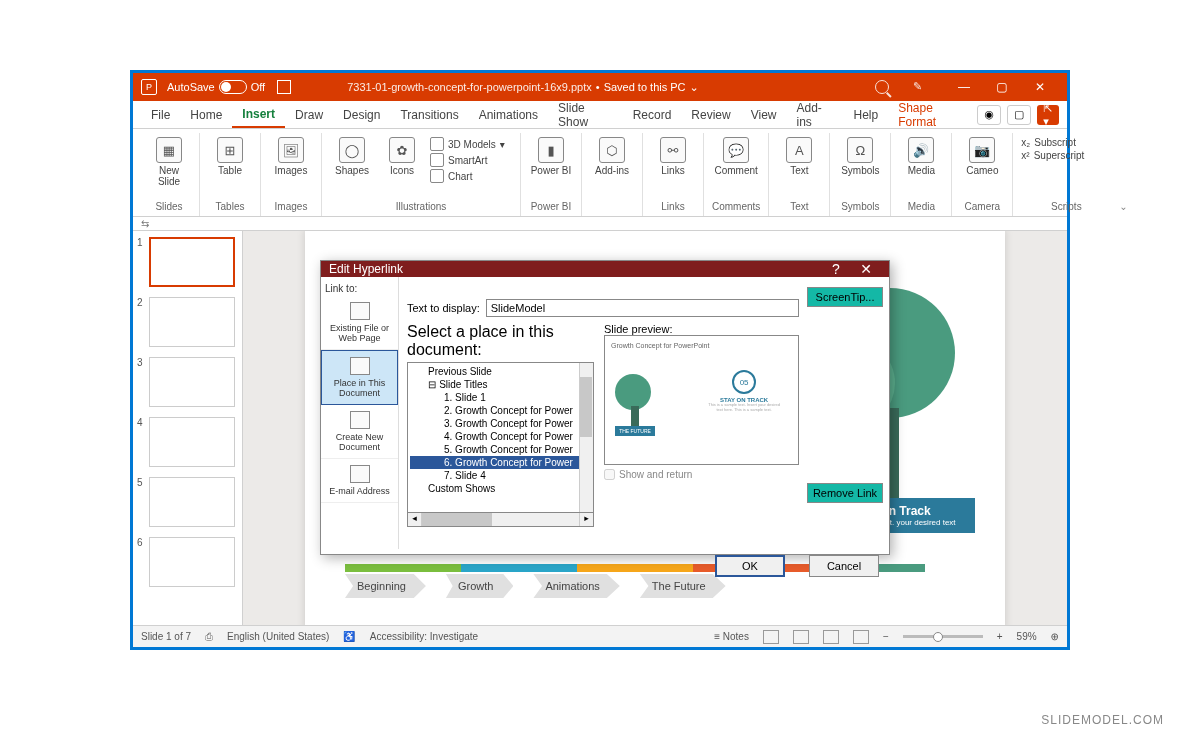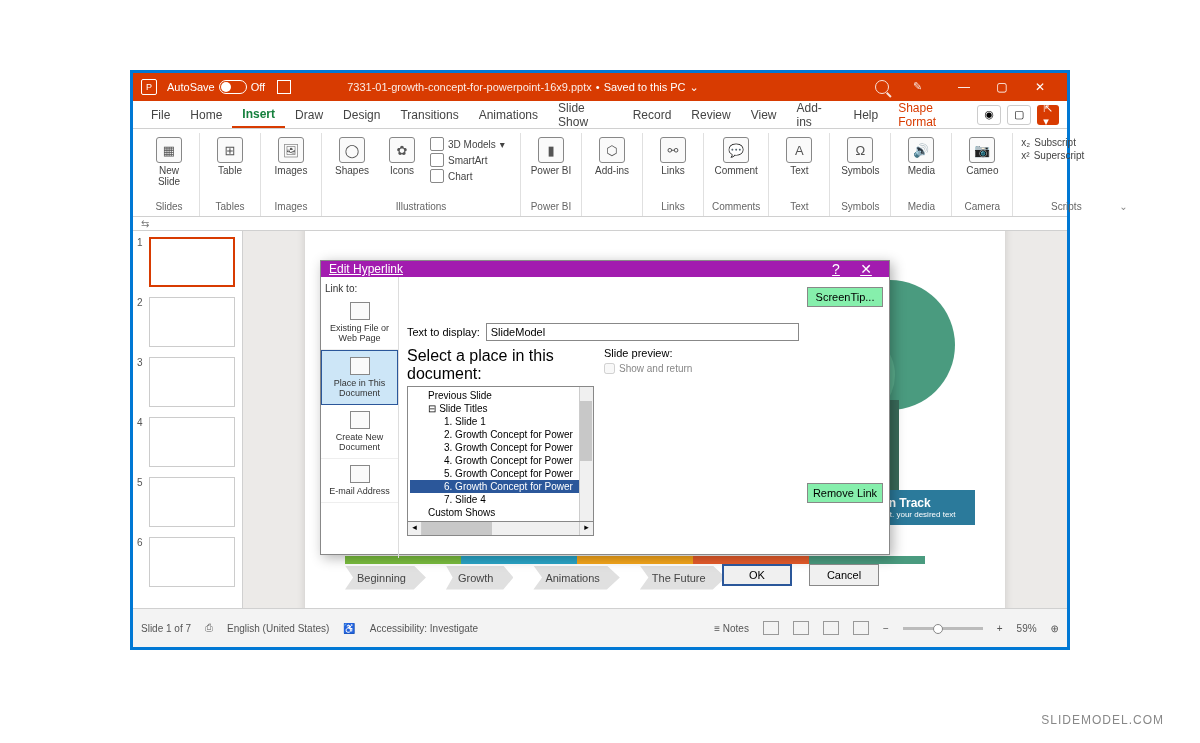--- a/index.html
+++ b/index.html
@@ -52,38 +52,38 @@
   .tree-crown { width: 130px; height: 130px; background: #4a9b7f; border-radius: 50%; position: absolute; top: 0; left: 10px; }
   .tree-crown2 { width: 90px; height: 90px; background: #5cb08f; border-radius: 50%; position: absolute; top: 50px; left: -10px; }
   .tree-trunk { width: 24px; height: 90px; background: #3a6b5a; position: absolute; top: 120px; left: 60px; }
   .track-box { position: absolute; right: 30px; top: 270px; width: 150px; padding: 6px; background: #2b7a9b; color: #fff; font-size: 10px; text-align: center; }
   .track-box .t-title { font-weight: 600; font-size: 12px; }
   .arrows { position: absolute; bottom: 30px; left: 40px; display: flex; gap: 20px; }
   .arrow { background: #e0e0e0; color: #444; font-size: 11px; padding: 6px 20px 6px 12px; clip-path: polygon(0 0, 85% 0, 100% 50%, 85% 100%, 0 100%, 10% 50%); }
   .color-bar { position: absolute; left: 40px; bottom: 56px; display: flex; width: 580px; height: 8px; }
   .color-bar > div { flex: 1; }
 
-  .statusbar { height: 39px; background: #f3f3f3; border-top: 1px solid #d0d0d0; display: flex; align-items: center; font-size: 10px; color: #555; padding: 0 8px; gap: 14px; }
+  .statusbar { height: 22px; background: #f3f3f3; border-top: 1px solid #d0d0d0; display: flex; align-items: center; font-size: 10px; color: #555; padding: 0 8px; gap: 14px; }
   .statusbar .sp { flex: 1; }
   .zoom-slider { width: 80px; height: 3px; background: #bbb; position: relative; }
   .zoom-slider::after { content: ""; position: absolute; width: 8px; height: 8px; border: 1px solid #888; background: #fff; border-radius: 50%; top: -3px; left: 30px; }
   .view-btn { width: 16px; height: 14px; border: 1px solid #999; }
 
   
   .dialog { position: absolute; left: 320px; top: 260px; width: 570px; height: 295px; background: #fff; border: 1px solid #888; box-shadow: 3px 3px 12px rgba(0,0,0,0.3); display: flex; flex-direction: column; font-size: 11px; z-index: 50; }
-  .dlg-title { background: #a21caf; color: #fff; height: 24px; display: flex; align-items: center; padding: 0 8px; font-size: 12px; text-decoration: underline; }
+  .dlg-title { background: #7f1d1d; color: #fff; height: 24px; display: flex; align-items: center; padding: 0 8px; font-size: 12px; }
   .dlg-title .dsp { flex: 1; }
   .dlg-title .dbtn { width: 30px; text-align: center; font-size: 14px; }
   .dlg-body { flex: 1; display: flex; }
   .linkto-col { width: 78px; border-right: 1px solid #ddd; display: flex; flex-direction: column; }
   .linkto-col .lt-label { font-size: 10px; padding: 6px 4px 2px; color: #333; }
   .linkto-item { padding: 6px 2px; text-align: center; font-size: 9px; color: #333; border-bottom: 1px solid #eee; }
   .linkto-item.selected { background: #cde6f7; border: 1px solid #2b579a; }
   .linkto-item .lt-icon { width: 20px; height: 18px; margin: 0 auto 3px; border: 1px solid #888; background: #fafafa; }
-  .dlg-main { flex: 1; padding: 22px 8px; display: flex; flex-direction: column; margin-top: 24px; }
+  .dlg-main { flex: 1; padding: 22px 8px; display: flex; flex-direction: column; }
   .text-row { display: flex; align-items: center; gap: 6px; margin-bottom: 6px; }
   .text-row input { flex: 1; border: 1px solid #888; height: 18px; font-size: 11px; padding: 0 4px; }
   .screentip { border: 1px solid #888; height: 20px; padding: 0 8px; font-size: 11px; background: #f0f0f0; }
   .cols { display: flex; gap: 10px; flex: 1; }
   .treecol { flex: 1; display: flex; flex-direction: column; }
   .treecol .lbl { font-size: 16px; margin-bottom: 3px; }
   .treebox { flex: 1; border: 1px solid #888; overflow: auto; font-size: 10px; padding: 2px; position: relative; }
   .treebox .node { padding: 1px 2px 1px 18px; cursor: default; }
   .treebox .node.sub { padding-left: 34px; }
   .treebox .node.sel { background: #2b579a; color: #fff; }
@@ -92,22 +92,22 @@
   .hscroll { height: 14px; border: 1px solid #888; border-top: none; background: #f0f0f0; display: flex; }
   .hscroll .arr { width: 14px; text-align: center; font-size: 9px; border-right: 1px solid #ccc; }
   .hscroll .arr:last-child { border-right: none; border-left: 1px solid #ccc; }
   .hscroll .track { flex: 1; position: relative; }
   .hscroll .hthumb { position: absolute; left: 0; top: 0; bottom: 0; width: 70px; background: #c8c8c8; }
   .prevcol { width: 195px; display: flex; flex-direction: column; }
   .prev-box { border: 1px solid #888; height: 130px; background: #fff; padding: 6px; font-size: 8px; position: relative; }
   .show-return { display: flex; align-items: center; gap: 4px; font-size: 10px; color: #888; margin-top: 4px; }
   .show-return input { width: 11px; height: 11px; }
   .dlg-right { width: 82px; padding: 6px 6px 0 0; }
-  .dlg-btn { border: 1px solid #888; background: #86efac; font-size: 11px; padding: 3px 4px; width: 100%; margin-bottom: 46px; }
-  .dlg-footer { display: flex; justify-content: flex-end; gap: 17px; padding: 6px 10px; }
+  .dlg-btn { border: 1px solid #888; background: #14b8a6; font-size: 11px; padding: 3px 4px; width: 100%; margin-bottom: 46px; }
+  .dlg-footer { display: flex; justify-content: flex-end; gap: 24px; padding: 6px 10px; }
   .dlg-footer button { width: 70px; height: 22px; border: 1px solid #888; background: #f0f0f0; font-size: 11px; }
   .dlg-footer button.primary { border: 2px solid #2b579a; }
 
   .watermark { position: absolute; right: 36px; bottom: 16px; font-size: 12px; letter-spacing: 1px; color: #888; }
 </style>
 </head>
 <body>
 
 <div class="outer">
 
@@ -407,20 +407,33 @@
           <div class="hscroll">
             <div class="arr">◂</div>
               <div class="track">
                 <div class="hthumb"></div>
               </div>
               <div class="arr">▸</div>
           </div>
         </div>
         <div class="prevcol">
           <div class="lbl">Slide preview:</div>
+          <div class="prev-box">
+            <div style="font-size:7px; color:#666;">Growth Concept for PowerPoint</div>
+            <div style="position:absolute; left:10px; top:38px; width:40px; height:50px;">
+              <div style="width:36px;height:36px;background:#4a9b7f;border-radius:50%;"></div>
+              <div style="width:8px;height:20px;background:#3a6b5a;margin:-4px auto 0;"></div>
+              <div style="background:#2b7a9b;color:#fff;font-size:5px;padding:2px;text-align:center;">THE FUTURE</div>
+            </div>
+            <div style="position:absolute; right:18px; top:34px; text-align:center;">
+              <div style="width:24px;height:24px;border:2px solid #2b7a9b;border-radius:50%;margin:0 auto;display:flex;align-items:center;justify-content:center;font-size:8px;color:#2b7a9b;">05</div>
+              <div style="font-size:6px;color:#2b7a9b;font-weight:600;margin-top:3px;">STAY ON TRACK</div>
+              <div style="font-size:4px;color:#aaa;line-height:1.2;">This is a sample text. Insert your desired<br>text here. This is a sample text.</div>
+            </div>
+          </div>
           <label class="show-return">
             <input type="checkbox" disabled="" style="">
             <span>Show and return</span>
           </label>
         </div>
       </div>
     </div>
     <div class="dlg-right">
       <button class="dlg-btn screentip" style="margin-top:4px;">ScreenTip...</button>
       <button class="dlg-btn" style="margin-top:130px;">Remove Link</button>

